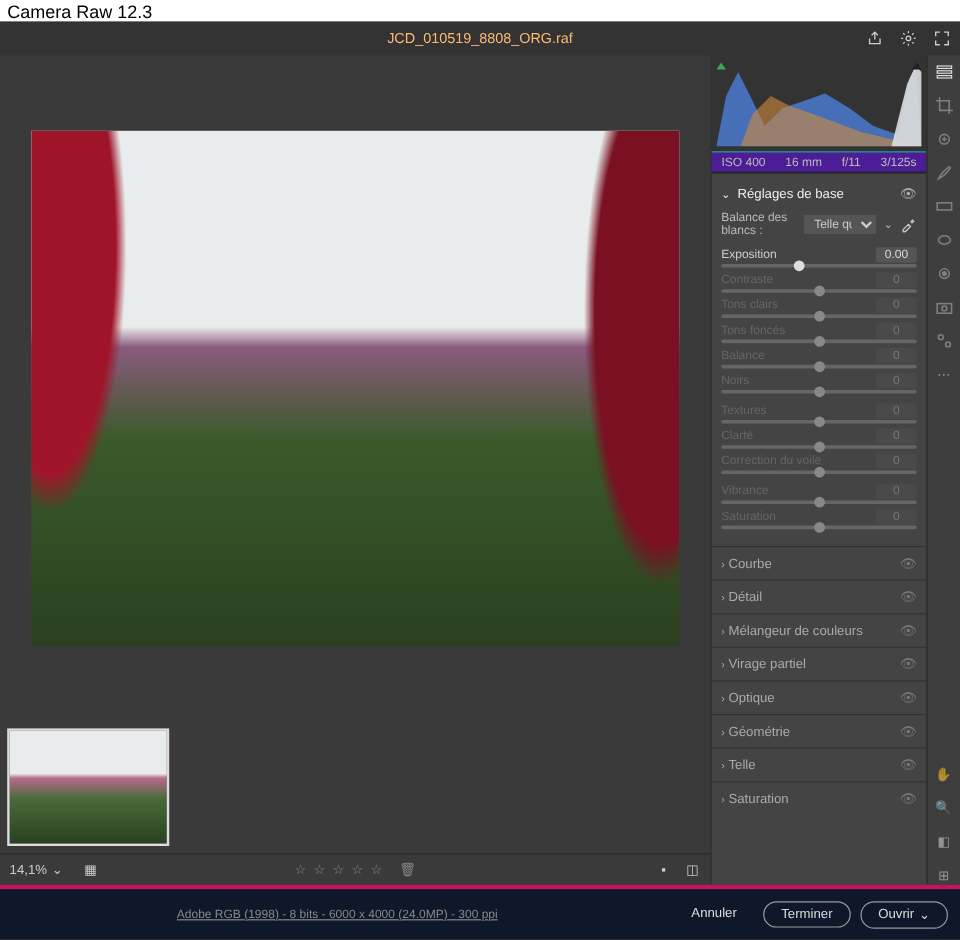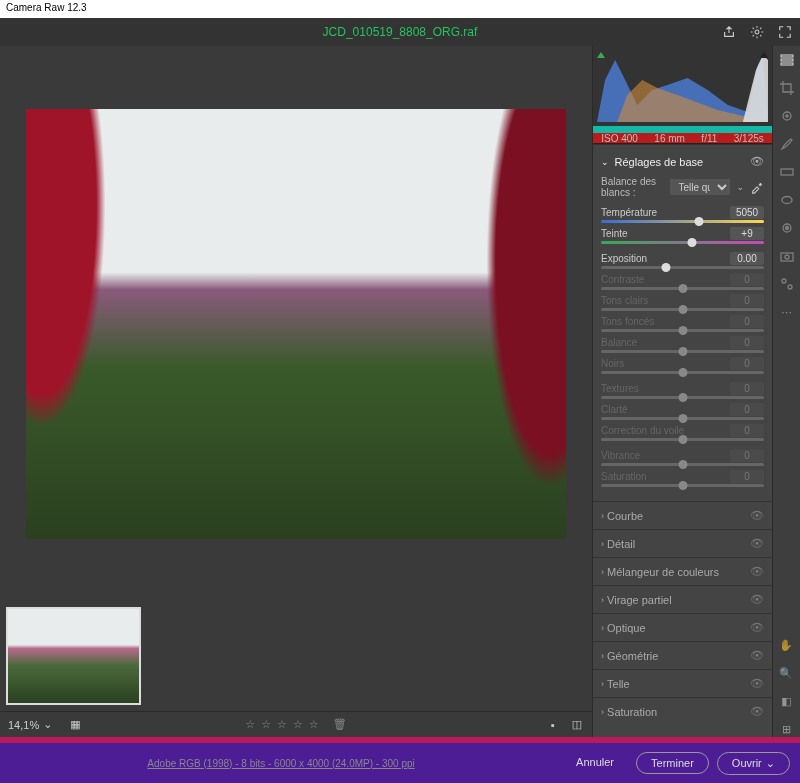--- a/index.html
+++ b/index.html
@@ -1,38 +1,38 @@
 <!DOCTYPE html>
 <html><head>
 <meta charset="utf-8">
 <style>
   * { box-sizing: border-box; margin: 0; padding: 0; font-family: -apple-system, "Segoe UI", Arial, sans-serif; }
   body { width: 800px; height: 783px; background: #3a3a3a; color: #ccc; font-size: 11px; overflow: hidden; }
-  .titlebar { height: 18px; background: #fff; color: #000; padding: 2px 6px; font-size: 10px; }
+  .titlebar { height: 18px; background: #fff; color: #000; padding: 2px 6px; font-size: 15px; }
   .topbar { height: 28px; background: #333; display: flex; align-items: center; justify-content: center; position: relative; }
-  .filename { color: #22c55e; font-size: 12px; }
+  .filename { color: #fdba74; font-size: 12px; }
   .topbar-right { position: absolute; right: 8px; display: flex; gap: 14px; align-items: center; }
   .icon { width: 14px; height: 14px; display: inline-flex; align-items: center; justify-content: center; cursor: pointer; }
   .icon svg { width: 14px; height: 14px; }
   .main { display: flex; height: 691px; }
   .viewer { flex: 1; background: #3a3a3a; display: flex; flex-direction: column; }
   .canvas { flex: 1; background: #3a3a3a; display: flex; align-items: center; justify-content: center; padding: 8px; }
   .photo { width: 540px; height: 430px; background: linear-gradient(to bottom, #e8ecec 38%, #8a5a7c 42%, #3a5a2a 60%, #2a4020 100%); position: relative; overflow: hidden; }
   .photo::before { content: ""; position: absolute; left: 0; top: 0; width: 80px; height: 320px; background: radial-gradient(ellipse at 20% 30%, #a0142a 60%, transparent 70%); }
   .photo::after { content: ""; position: absolute; right: 0; top: 0; width: 80px; height: 380px; background: radial-gradient(ellipse at 80% 40%, #7a1022 60%, transparent 70%); }
   .filmstrip { height: 110px; display: flex; align-items: center; padding: 6px; gap: 8px; }
   .thumb { width: 135px; height: 98px; border: 2px solid #ddd; background: linear-gradient(to bottom, #e8ecec 38%, #b86a8c 42%, #4a6a3a 60%, #2a4020 100%); }
   .viewer-footer { height: 26px; display: flex; align-items: center; padding: 0 8px; gap: 10px; background: #3a3a3a; border-top: 1px solid #2a2a2a; }
   .zoom { display: flex; align-items: center; gap: 4px; color: #ccc; }
   .stars { position: absolute; left: 50%; transform: translateX(-50%); display: flex; gap: 6px; color: #888; }
   .view-toggles { margin-left: auto; display: flex; gap: 10px; }
   .sidepanel { width: 180px; background: #444; display: flex; flex-direction: column; border-left: 1px solid #2a2a2a; }
   .histo-area { height: 80px; background: #333; position: relative; padding: 4px; }
   .histo { width: 100%; height: 72px; }
-  .exif { height: 18px; background: #b91c1c; display: flex; justify-content: space-around; align-items: center; color: #bbb; font-size: 10px; border-top: 7px solid #14b8a6; border-bottom: 1px solid #222; }
+  .exif { height: 18px; background: #4c1d95; display: flex; justify-content: space-around; align-items: center; color: #bbb; font-size: 10px; border-top: 1px solid #14b8a6; border-bottom: 1px solid #222; }
   .panel-scroll { flex: 1; overflow-y: auto; }
   .panel-section { border-top: 1px solid #333; padding: 6px 8px; }
   .panel-header { display: flex; align-items: center; gap: 6px; color: #eee; font-size: 11px; padding: 4px 0; cursor: pointer; }
   .panel-header .eye { margin-left: auto; opacity: 0.6; }
   .chev { font-size: 9px; }
   .wb-row { display: flex; align-items: center; gap: 6px; margin: 4px 0 8px 0; font-size: 10px; color: #bbb; }
   .wb-select { background: #555; border: none; color: #ccc; font-size: 10px; padding: 1px 4px; height: 16px; width: 60px; }
   .slider-group { margin-bottom: 8px; }
   .slider-row { display: flex; justify-content: space-between; align-items: center; font-size: 10px; margin: 3px 0 1px 0; }
   .slider-row.dim { color: #666; }
@@ -42,21 +42,21 @@
   .slider-bar.temp { background: linear-gradient(to right, #3a6bd8, #ffd84a); }
   .slider-bar.tint { background: linear-gradient(to right, #3aa85a, #c84ab8); }
   .slider-thumb { position: absolute; top: -3px; width: 9px; height: 9px; background: #ddd; border-radius: 50%; transform: translateX(-50%); }
   .slider-bar.dim .slider-thumb { background: #888; }
   .collapsed-panel { display: flex; align-items: center; padding: 7px 8px; border-top: 1px solid #333; cursor: pointer; color: #aaa; font-size: 11px; }
   .collapsed-panel .eye { margin-left: auto; opacity: 0.5; }
   .toolstrip { width: 28px; background: #3e3e3e; border-left: 1px solid #2a2a2a; display: flex; flex-direction: column; align-items: center; padding-top: 6px; gap: 12px; }
   .toolstrip .tool { width: 16px; height: 16px; opacity: 0.6; cursor: pointer; display:flex; align-items:center; justify-content:center;}
   .toolstrip .tool.active { opacity: 1; }
   .toolstrip .spacer { flex: 1; }
-  .bottombar { height: 46px; background: #4c1d95; border-top: 6px solid #be185d; display: flex; align-items: center; padding: 0 10px; gap: 10px; }
+  .bottombar { height: 46px; background: #0f172a; border-top: 4px solid #be185d; display: flex; align-items: center; padding: 0 10px; gap: 10px; }
   .fileinfo { color: #888; font-size: 10px; text-decoration: underline; flex: 1; text-align: center; }
   .btn { background: transparent; border: 1px solid #999; color: #ddd; border-radius: 12px; padding: 4px 14px; font-size: 11px; cursor: pointer; }
   .btn.plain { border: none; }
   .btn-group { display: flex; gap: 8px; align-items: flex-start; }
   .btn.split { display: flex; align-items: center; gap: 4px; }
   .viewer-footer { position: relative; }
 </style>
 </head>
 <body>
 
@@ -143,36 +143,20 @@
             <option>Telle qu…</option>
           </select>
           <span style="font-size:9px;">⌄</span>
           <span class="icon" style="margin-left:auto;">
             <svg viewBox="0 0 16 16" stroke="#ccc" fill="none" stroke-width="1.2">
                 <path d="M3 13l5-5 2 2-5 5H3v-2zM10 6l2-2 1 1-2 2"></path>
               </svg>
           </span>
         </div>
 
-        <div class="slider-group">
-          <div class="slider-row">
-              <span>Température</span>
-              <span class="slider-val">5050</span>
-            </div>
-          <div class="slider-bar temp">
-              <div class="slider-thumb" style="left:60%"></div>
-            </div>
-          <div class="slider-row">
-              <span>Teinte</span>
-              <span class="slider-val">+9</span>
-            </div>
-          <div class="slider-bar tint">
-              <div class="slider-thumb" style="left:56%"></div>
-            </div>
-        </div>
 
         <div class="slider-group">
           <div class="slider-row">
               <span>Exposition</span>
               <span class="slider-val">0.00</span>
             </div>
           <div class="slider-bar">
               <div class="slider-thumb" style="left:40%"></div>
             </div>
           <div class="slider-row dim">

